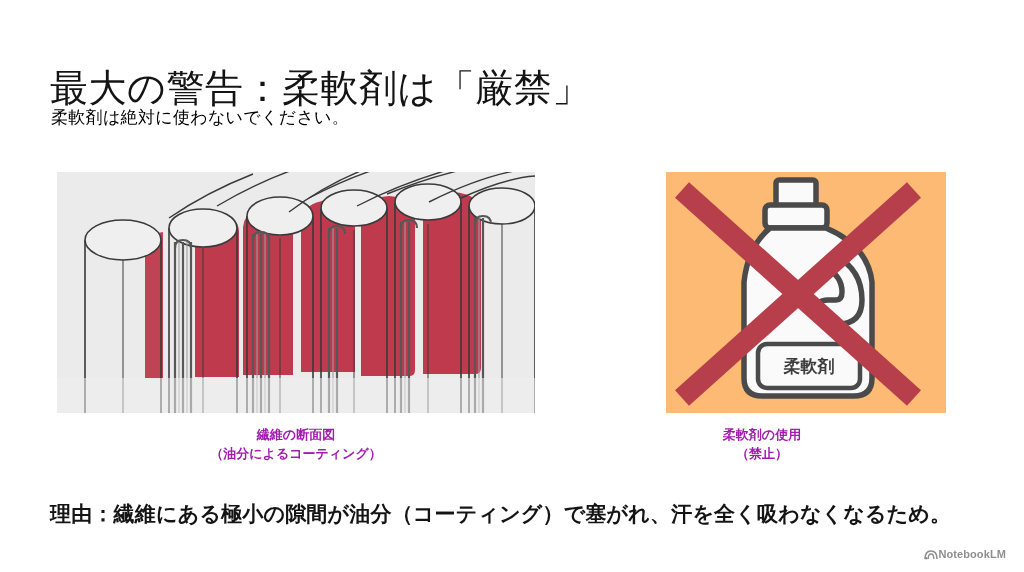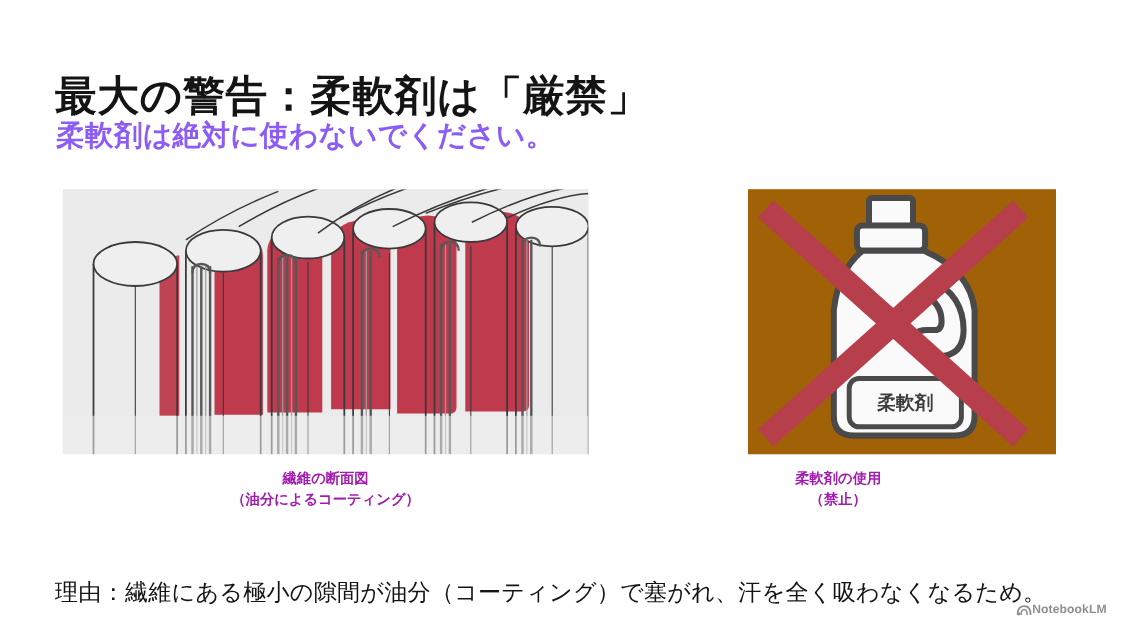--- a/index.html
+++ b/index.html
@@ -22,57 +22,57 @@
     inset: 0;
     background: #ffffff;
   }
 
   
   .title {
     position: absolute;
     left: 50px;
     top: 42px;
     font-size: 38px;
-    font-weight: 700;
+    font-weight: 400;
     color: #141414;
     letter-spacing: 0.5px;
     line-height: 1.15;
     white-space: nowrap;
   }
   .subtitle {
     position: absolute;
     left: 51px;
     top: 108px;
-    font-size: 26px;
-    font-weight: 700;
-    color: #8b5cf6;
+    font-size: 17px;
+    font-weight: 400;
+    color: #000000;
     letter-spacing: 0.3px;
     line-height: 1.2;
     white-space: nowrap;
   }
 
   
   .fig-left {
     position: absolute;
     left: 57px;
     top: 172px;
     width: 478px;
     height: 241px;
     background: #ebebeb;
     overflow: hidden;
   }
   .fig-left svg { display: block; }
 
   .fig-right {
     position: absolute;
-    left: 680px;
+    left: 666px;
     top: 172px;
     width: 280px;
     height: 241px;
-    background: #a16207;
+    background: #fdba74;
     overflow: hidden;
   }
   .fig-right svg { display: block; }
 
   .bottle-label-text {
     font-family: "Liberation Sans", "DejaVu Sans", sans-serif;
     font-size: 17px;
     font-weight: 700;
     fill: #3d3d3d;
   }
@@ -97,25 +97,24 @@
     width: 280px;
   }
   .caption .line2 { display: block; }
 
   
   .reason {
     position: absolute;
     left: 50px;
     top: 500px;
     font-size: 21px;
-    font-weight: 400;
+    font-weight: 700;
     color: #141414;
     letter-spacing: 0.2px;
     white-space: nowrap;
-    margin-top: 24px;
   }
 
   
   .watermark {
     position: absolute;
     right: 18px;
     bottom: 12px;
     display: flex;
     align-items: center;
     gap: 0;

